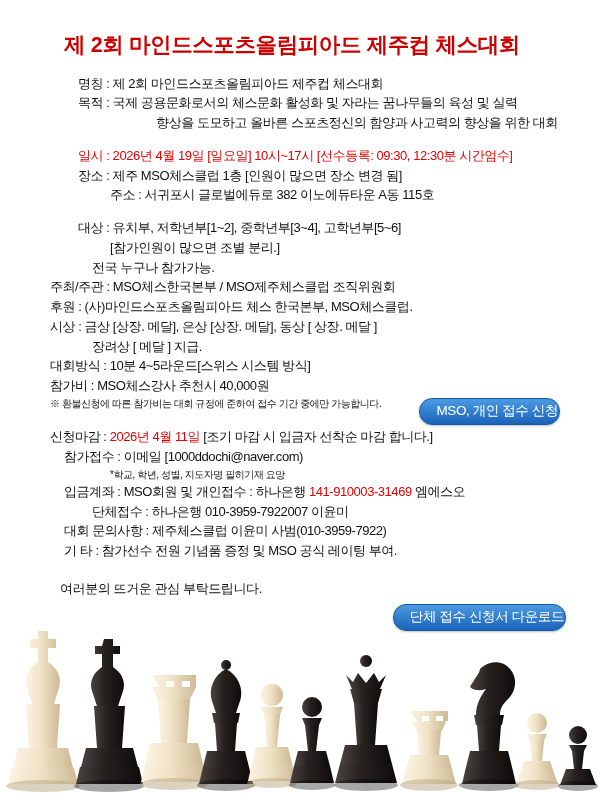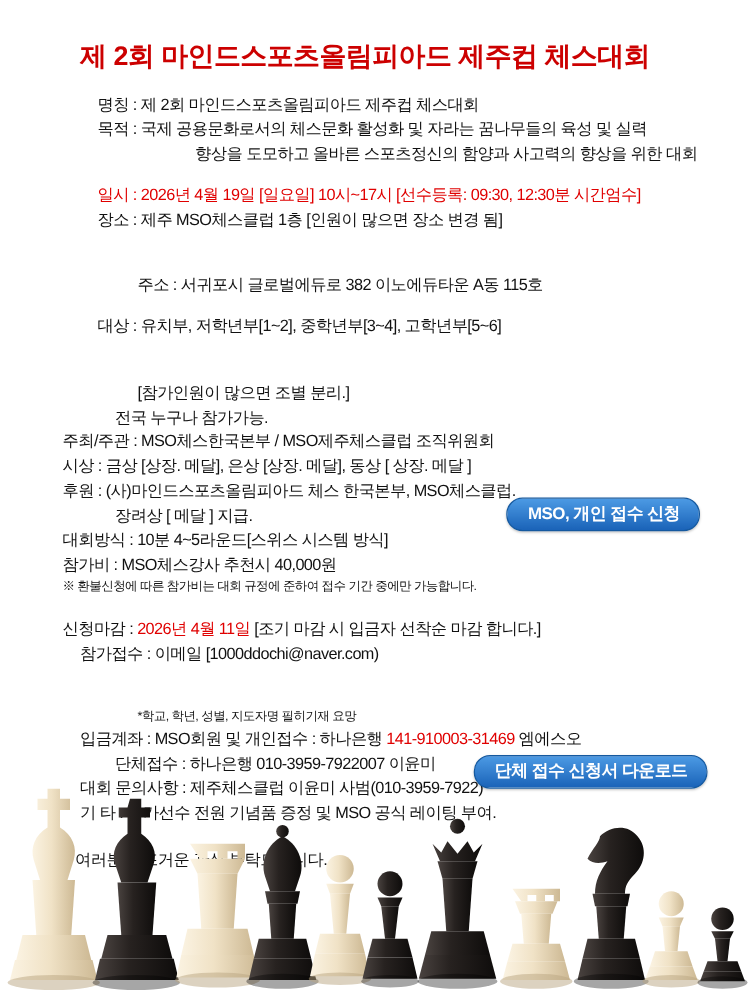--- a/index.html
+++ b/index.html
@@ -38,40 +38,40 @@
     padding-left: 50px;
     padding-right: 16px;
     font-size: 13px;
     line-height: 1.52;
     letter-spacing: -0.45px;
   }
   .row { white-space: nowrap; }
   .ind1 { padding-left: 14px; }
   .ind2 { padding-left: 28px; }
   .ind3 { padding-left: 42px; }
-  .ind4 { padding-left: 60px; margin-top: 33px; }
+  .ind4 { padding-left: 60px; }
   .ind5 { padding-left: 96px; text-align: center; }
   .gap-md { height: 13px; }
   .gap-lg { height: 16px; }
 
   .red { color: #e00000; }
   .small { font-size: 10px; }
 
   .btn {
     position: absolute;
     color: #ffffff;
-    font-weight: bold;
+    font-weight: normal;
     font-size: 13.5px;
     letter-spacing: -0.4px;
     text-align: center;
     border-radius: 13px;
     background: #2e7fd4;
     background: linear-gradient(#4c9ae4, #1a63b8);
     border: 1px solid #15599f;
-    padding: 4px 15px 5px 16px;
+    padding: 4px 1px 5px 16px;
     box-shadow: 0 1px 2px rgba(0,0,0,0.25);
     line-height: 1.2;
     white-space: nowrap;
     cursor: pointer;
   }
   #btn-individual { right: 24px; top: 398px; }
   #btn-group { right: 18px; top: 604px; }
 
   .closing {
     padding-left: 60px;
@@ -139,27 +139,27 @@
     <div class="row ind3">
       <span>전국 누구나 참가가능.</span>
     </div>
 
     <div class="row">
       <span>주최/주관 :</span>
       <span>MSO체스한국본부 / MSO제주체스클럽 조직위원회</span>
     </div>
 
     <div class="row">
+      <span>후원 :</span>
+      <span>(사)마인드스포츠올림피아드 체스 한국본부, MSO체스클럽.</span>
+    </div>
+
+    <div class="row">
       <span>시상 :</span>
       <span>금상 [상장. 메달],   은상 [상장. 메달],  동상 [ 상장. 메달 ]</span>
-    </div>
-
-    <div class="row">
-      <span>후원 :</span>
-      <span>(사)마인드스포츠올림피아드 체스 한국본부, MSO체스클럽.</span>
     </div>
     <div class="row ind3">
       <span>장려상 [ 메달 ] 지급.</span>
     </div>
 
     <div class="row">
       <span>대회방식 :</span>
       <span>10분 4~5라운드[스위스 시스템 방식]</span>
     </div>
 

